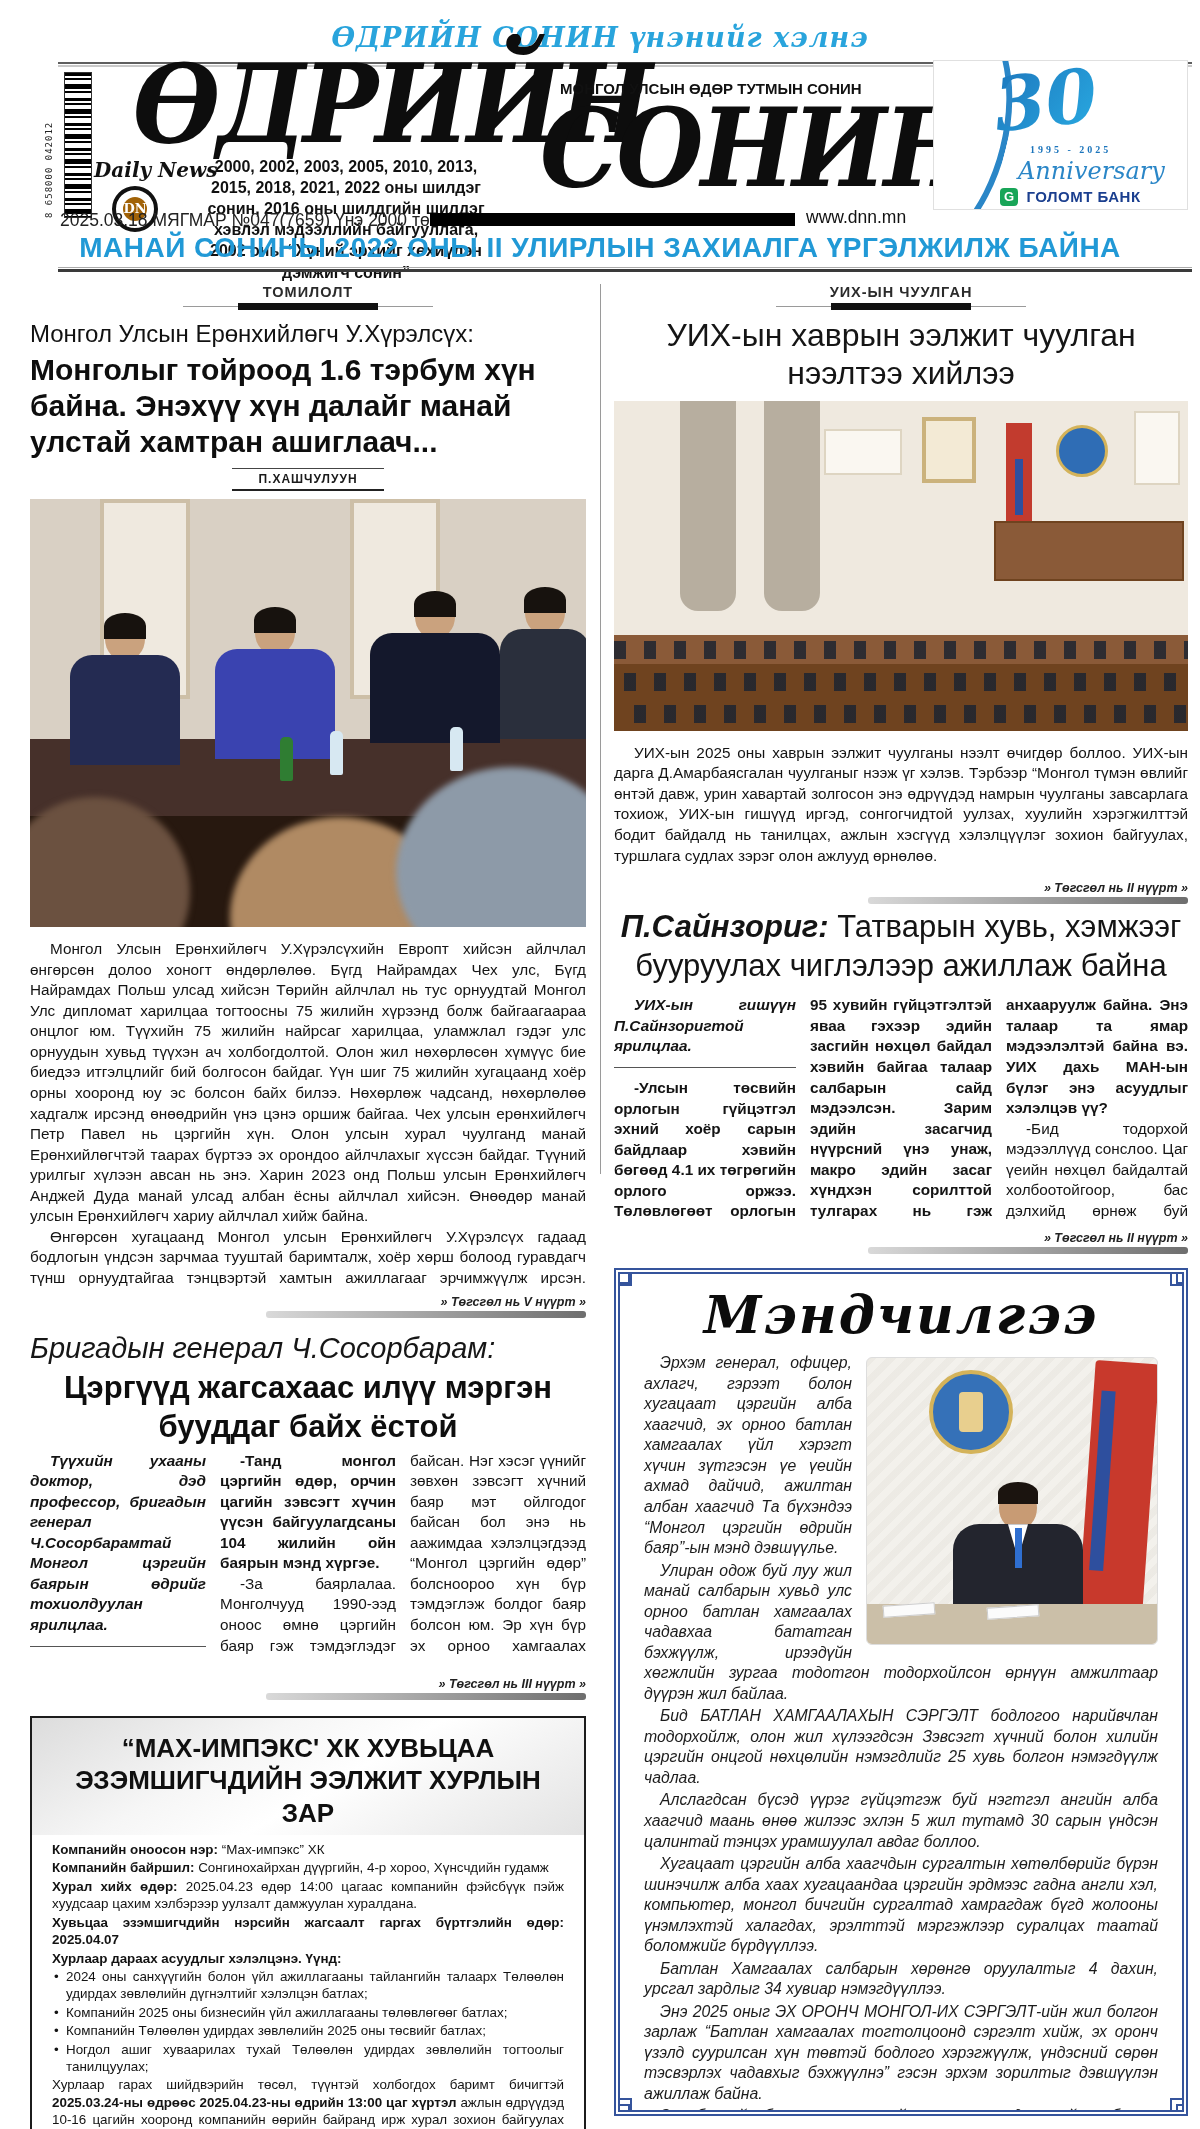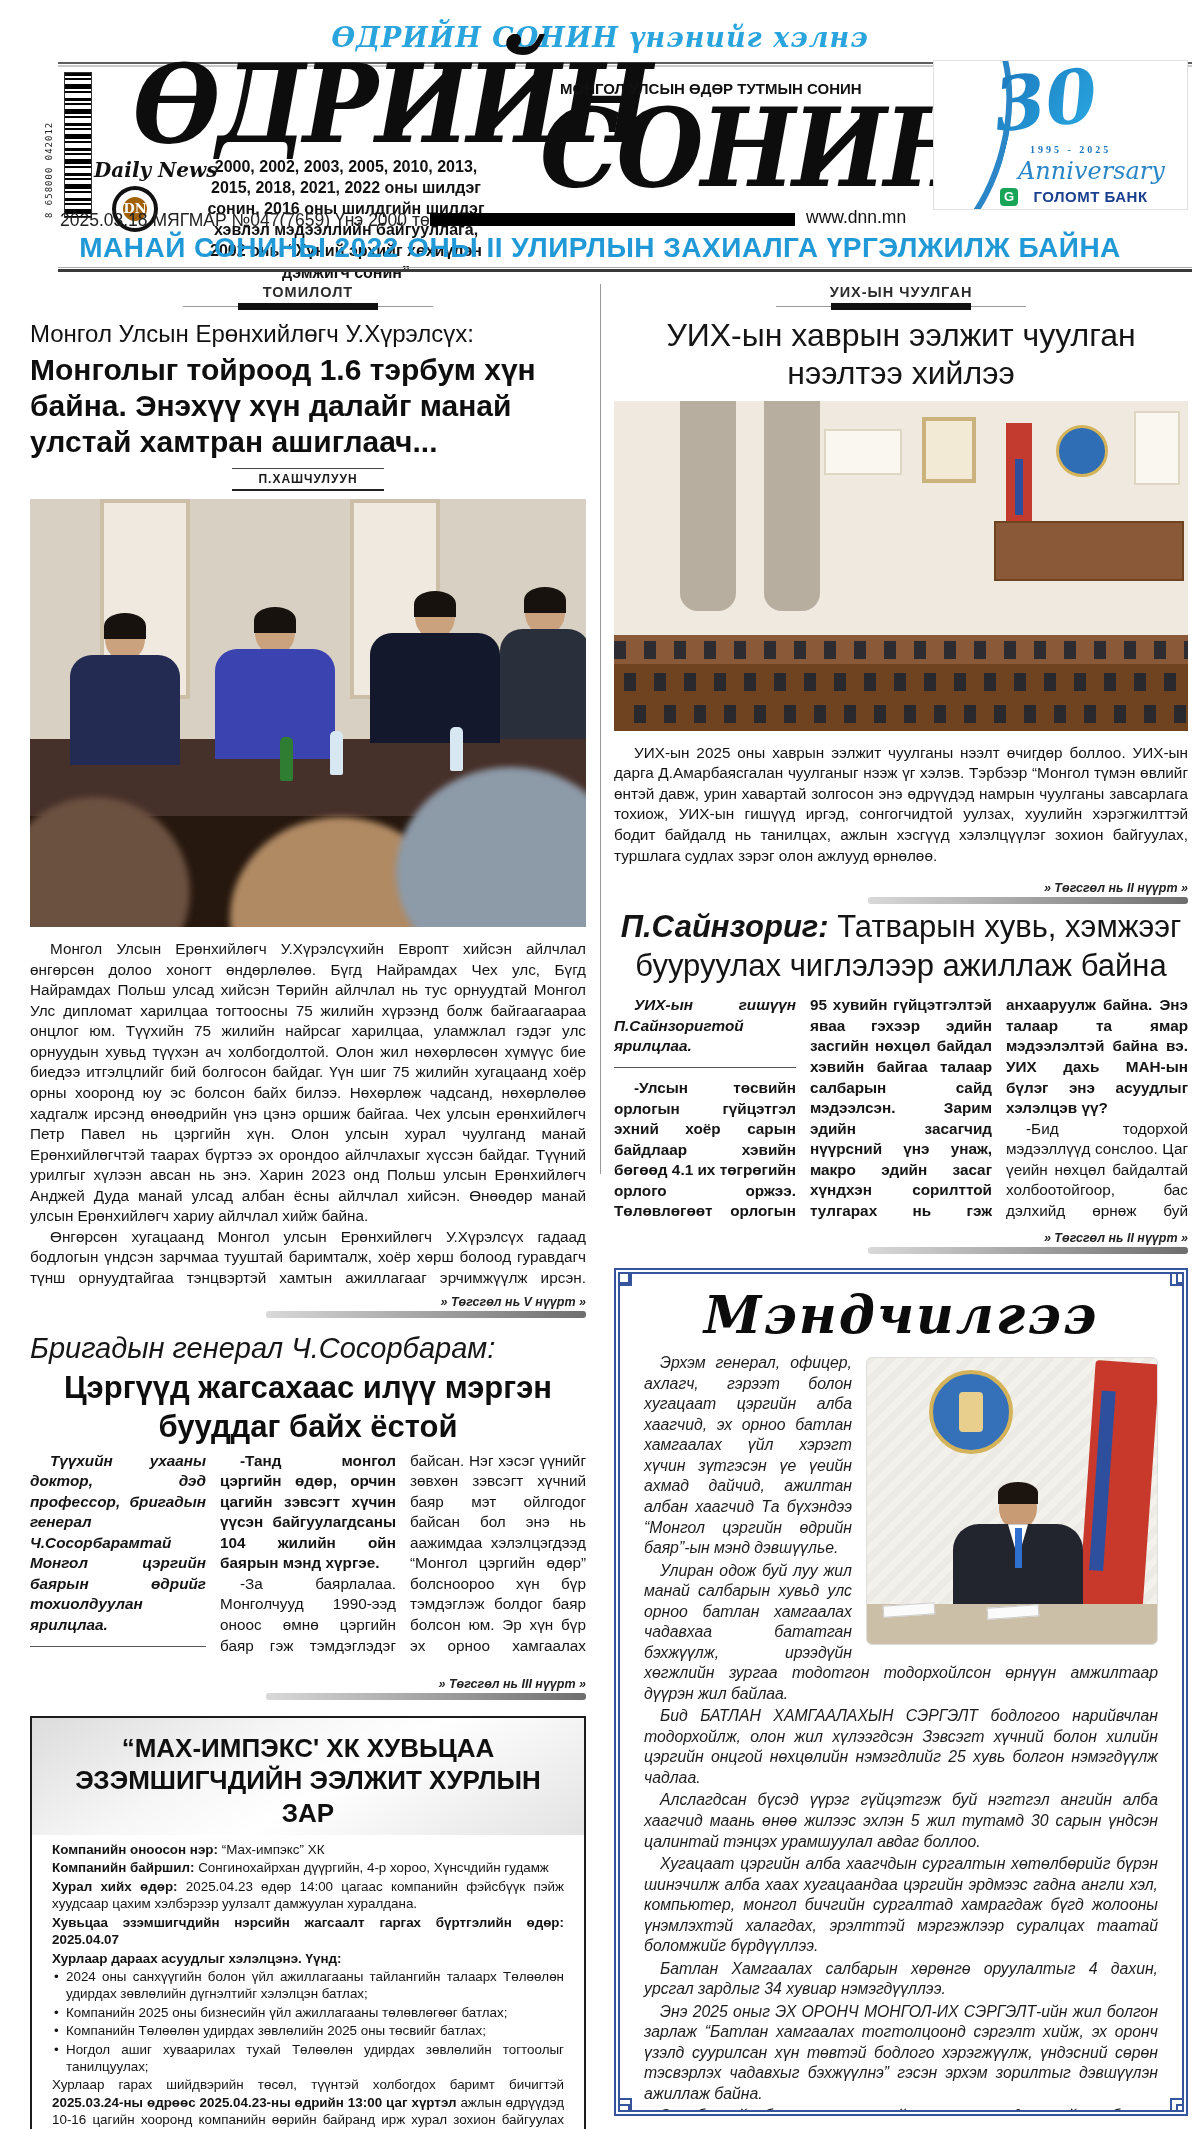--- a/index.html
+++ b/index.html
@@ -32,21 +32,21 @@
   .awards { position:absolute; left:196px; top:156px; width:300px; text-align:center; font-size:16px; font-weight:bold; line-height:1.32; color:#111; }
 
   .anniv { position:absolute; left:933px; top:60px; width:255px; height:150px; background:#fff; border:1px solid #e0e0e0; overflow:hidden; }
   .anniv-arc { position:absolute; left:-76px; top:-60px; width:150px; height:260px; border:6px solid #2a86c7; border-radius:50%; border-color:transparent #2a86c7 transparent transparent; transform:rotate(14deg); }
   .anniv-30 { position:absolute; left:60px; top:2px; font-family:"DejaVu Serif", serif; font-style:italic; font-weight:bold; font-size:74px; line-height:1;
     background:linear-gradient(135deg,#1c75bc,#29abe2); -webkit-background-clip:text; background-clip:text; color:transparent; transform:rotate(-6deg); }
   .anniv-years { position:absolute; left:96px; top:83px; font-size:10px; font-weight:bold; letter-spacing:3px; color:#1c75bc;font-family:Liberation Serif, serif; }
   .anniv-label { position:absolute; left:84px; top:96px; font-family:"DejaVu Serif", serif; font-style:italic; font-size:24px; color:#2a86c7; }
   .bank { position:absolute; left:66px; top:126px; height:20px; }
   .bank-g { display:inline-block; width:18px; height:18px; background:#18a558; color:#fff; border-radius:4px; text-align:center; line-height:18px; font-weight:bold; font-size:13px; vertical-align:middle; }
-  .bank-name { display:inline-block; vertical-align:middle; margin-left:11px; font-size:15px; font-weight:bold; color:#1b3f8f; letter-spacing:0.5px; }
+  .bank-name { display:inline-block; vertical-align:middle; margin-left:4px; font-size:15px; font-weight:bold; color:#1b3f8f; letter-spacing:0.5px; }
 
   .dateline { position:absolute; left:60px; top:210px; font-size:17.5px; color:#222; }
   .datebar { position:absolute; left:430px; top:213px; width:365px; height:13px; background:#000; }
   .website { position:absolute; left:806px; top:207px; font-size:17.5px; color:#111; }
 
   .banner { position:absolute; top:232px; left:0; right:0; text-align:center; font-size:28px; font-weight:bold; color:#2199d6; letter-spacing:0.5px; }
   .banner-rule { position:absolute; top:267px; left:58px; right:8px; height:5px; border-top:1px solid #aaa; border-bottom:3px solid #3a3a3a; }
 
   .divider-v { position:absolute; left:600px; top:284px; width:1px; height:890px; background:#9a9a9a; }
 

